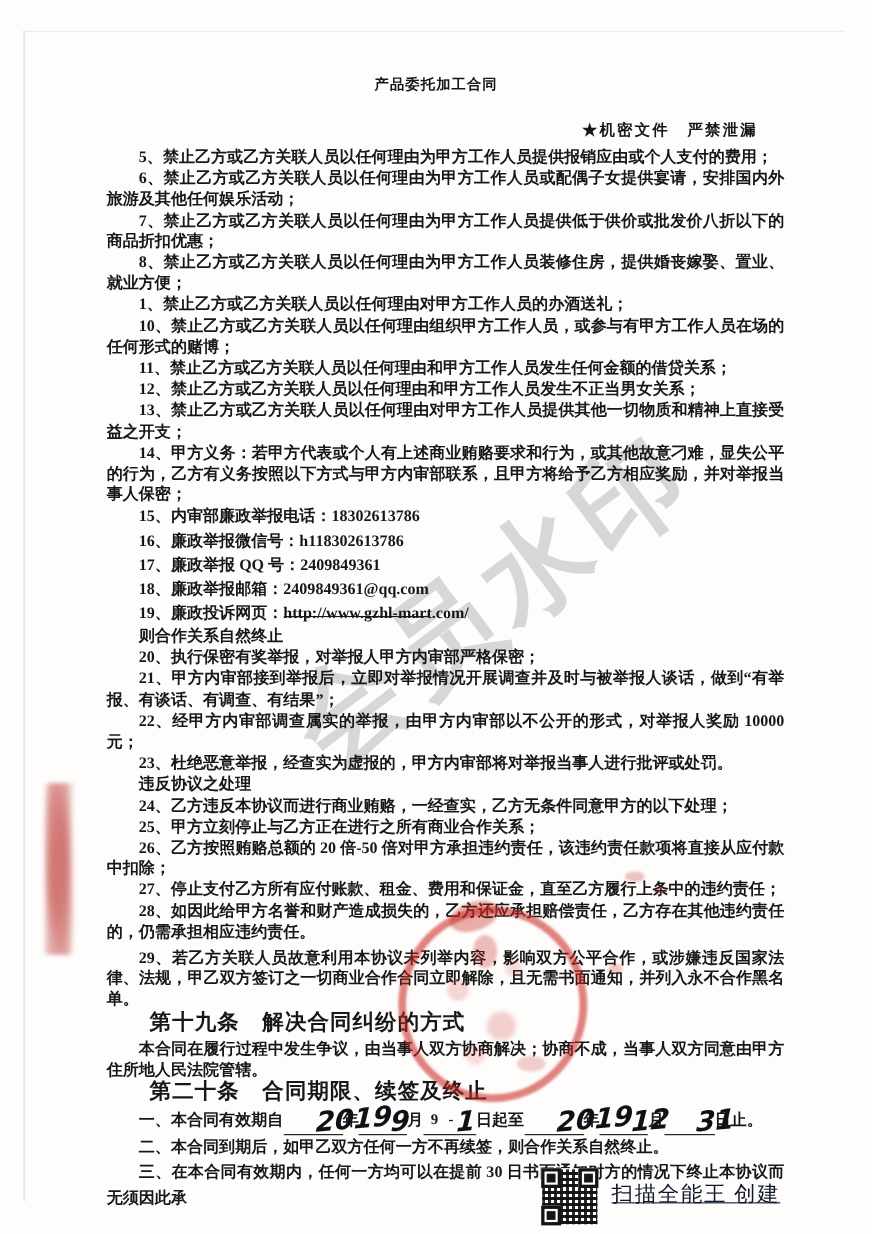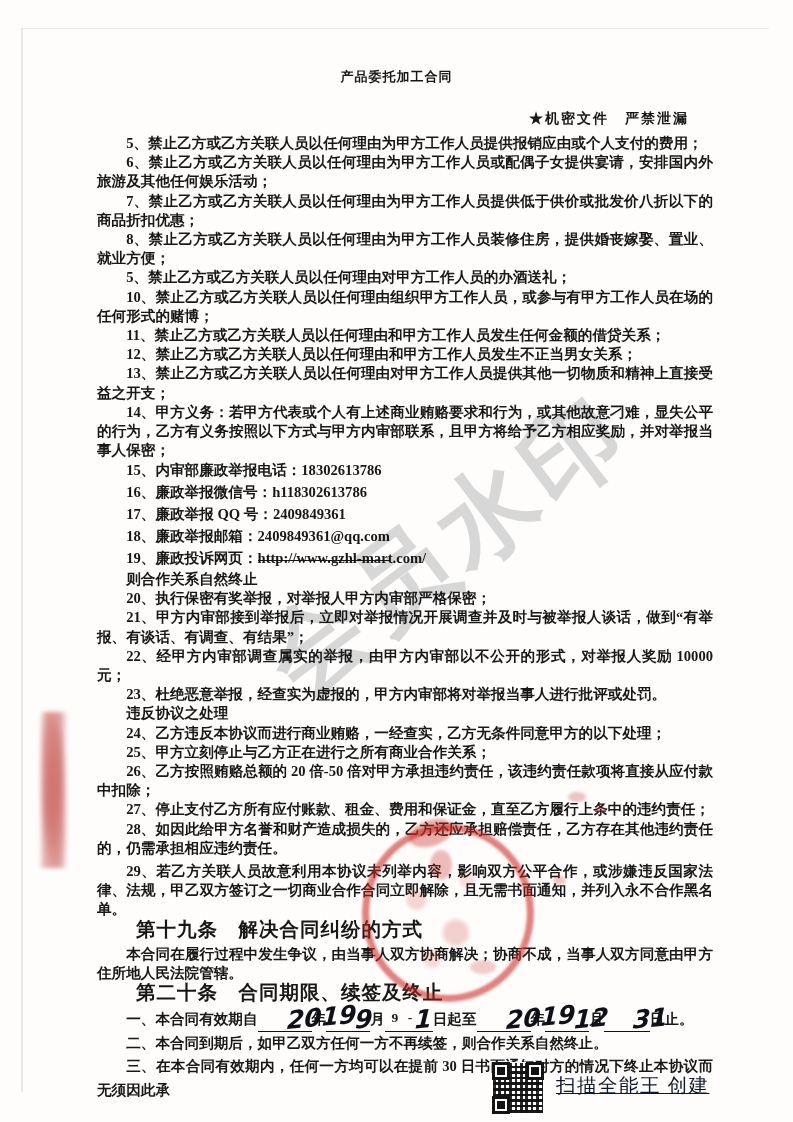--- a/index.html
+++ b/index.html
@@ -105,21 +105,21 @@
   <div class="doc-title">产品委托加工合同</div>
   <div class="confidential">★机密文件　严禁泄漏</div>
 
   <div class="watermark">会员水印</div>
 
   <div class="content">
     <p>5、禁止乙方或乙方关联人员以任何理由为甲方工作人员提供报销应由或个人支付的费用；</p>
     <p>6、禁止乙方或乙方关联人员以任何理由为甲方工作人员或配偶子女提供宴请，安排国内外旅游及其他任何娱乐活动；</p>
     <p>7、禁止乙方或乙方关联人员以任何理由为甲方工作人员提供低于供价或批发价八折以下的商品折扣优惠；</p>
     <p>8、禁止乙方或乙方关联人员以任何理由为甲方工作人员装修住房，提供婚丧嫁娶、置业、就业方便；</p>
-    <p>5、禁止乙方或乙方关联人员以任何理由对甲方工作人员的办酒送礼；</p>
+    <p>1、禁止乙方或乙方关联人员以任何理由对甲方工作人员的办酒送礼；</p>
     <p>10、禁止乙方或乙方关联人员以任何理由组织甲方工作人员，或参与有甲方工作人员在场的任何形式的赌博；</p>
     <p>11、禁止乙方或乙方关联人员以任何理由和甲方工作人员发生任何金额的借贷关系；</p>
     <p>12、禁止乙方或乙方关联人员以任何理由和甲方工作人员发生不正当男女关系；</p>
     <p>13、禁止乙方或乙方关联人员以任何理由对甲方工作人员提供其他一切物质和精神上直接受益之开支；</p>
     <p>14、甲方义务：若甲方代表或个人有上述商业贿赂要求和行为，或其他故意刁难，显失公平的行为，乙方有义务按照以下方式与甲方内审部联系，且甲方将给予乙方相应奖励，并对举报当事人保密；</p>
 
     <div class="contacts">
       <p>15、内审部廉政举报电话：18302613786</p>
       <p>16、廉政举报微信号：h118302613786</p>
       <p>17、廉政举报 QQ 号：2409849361</p>

